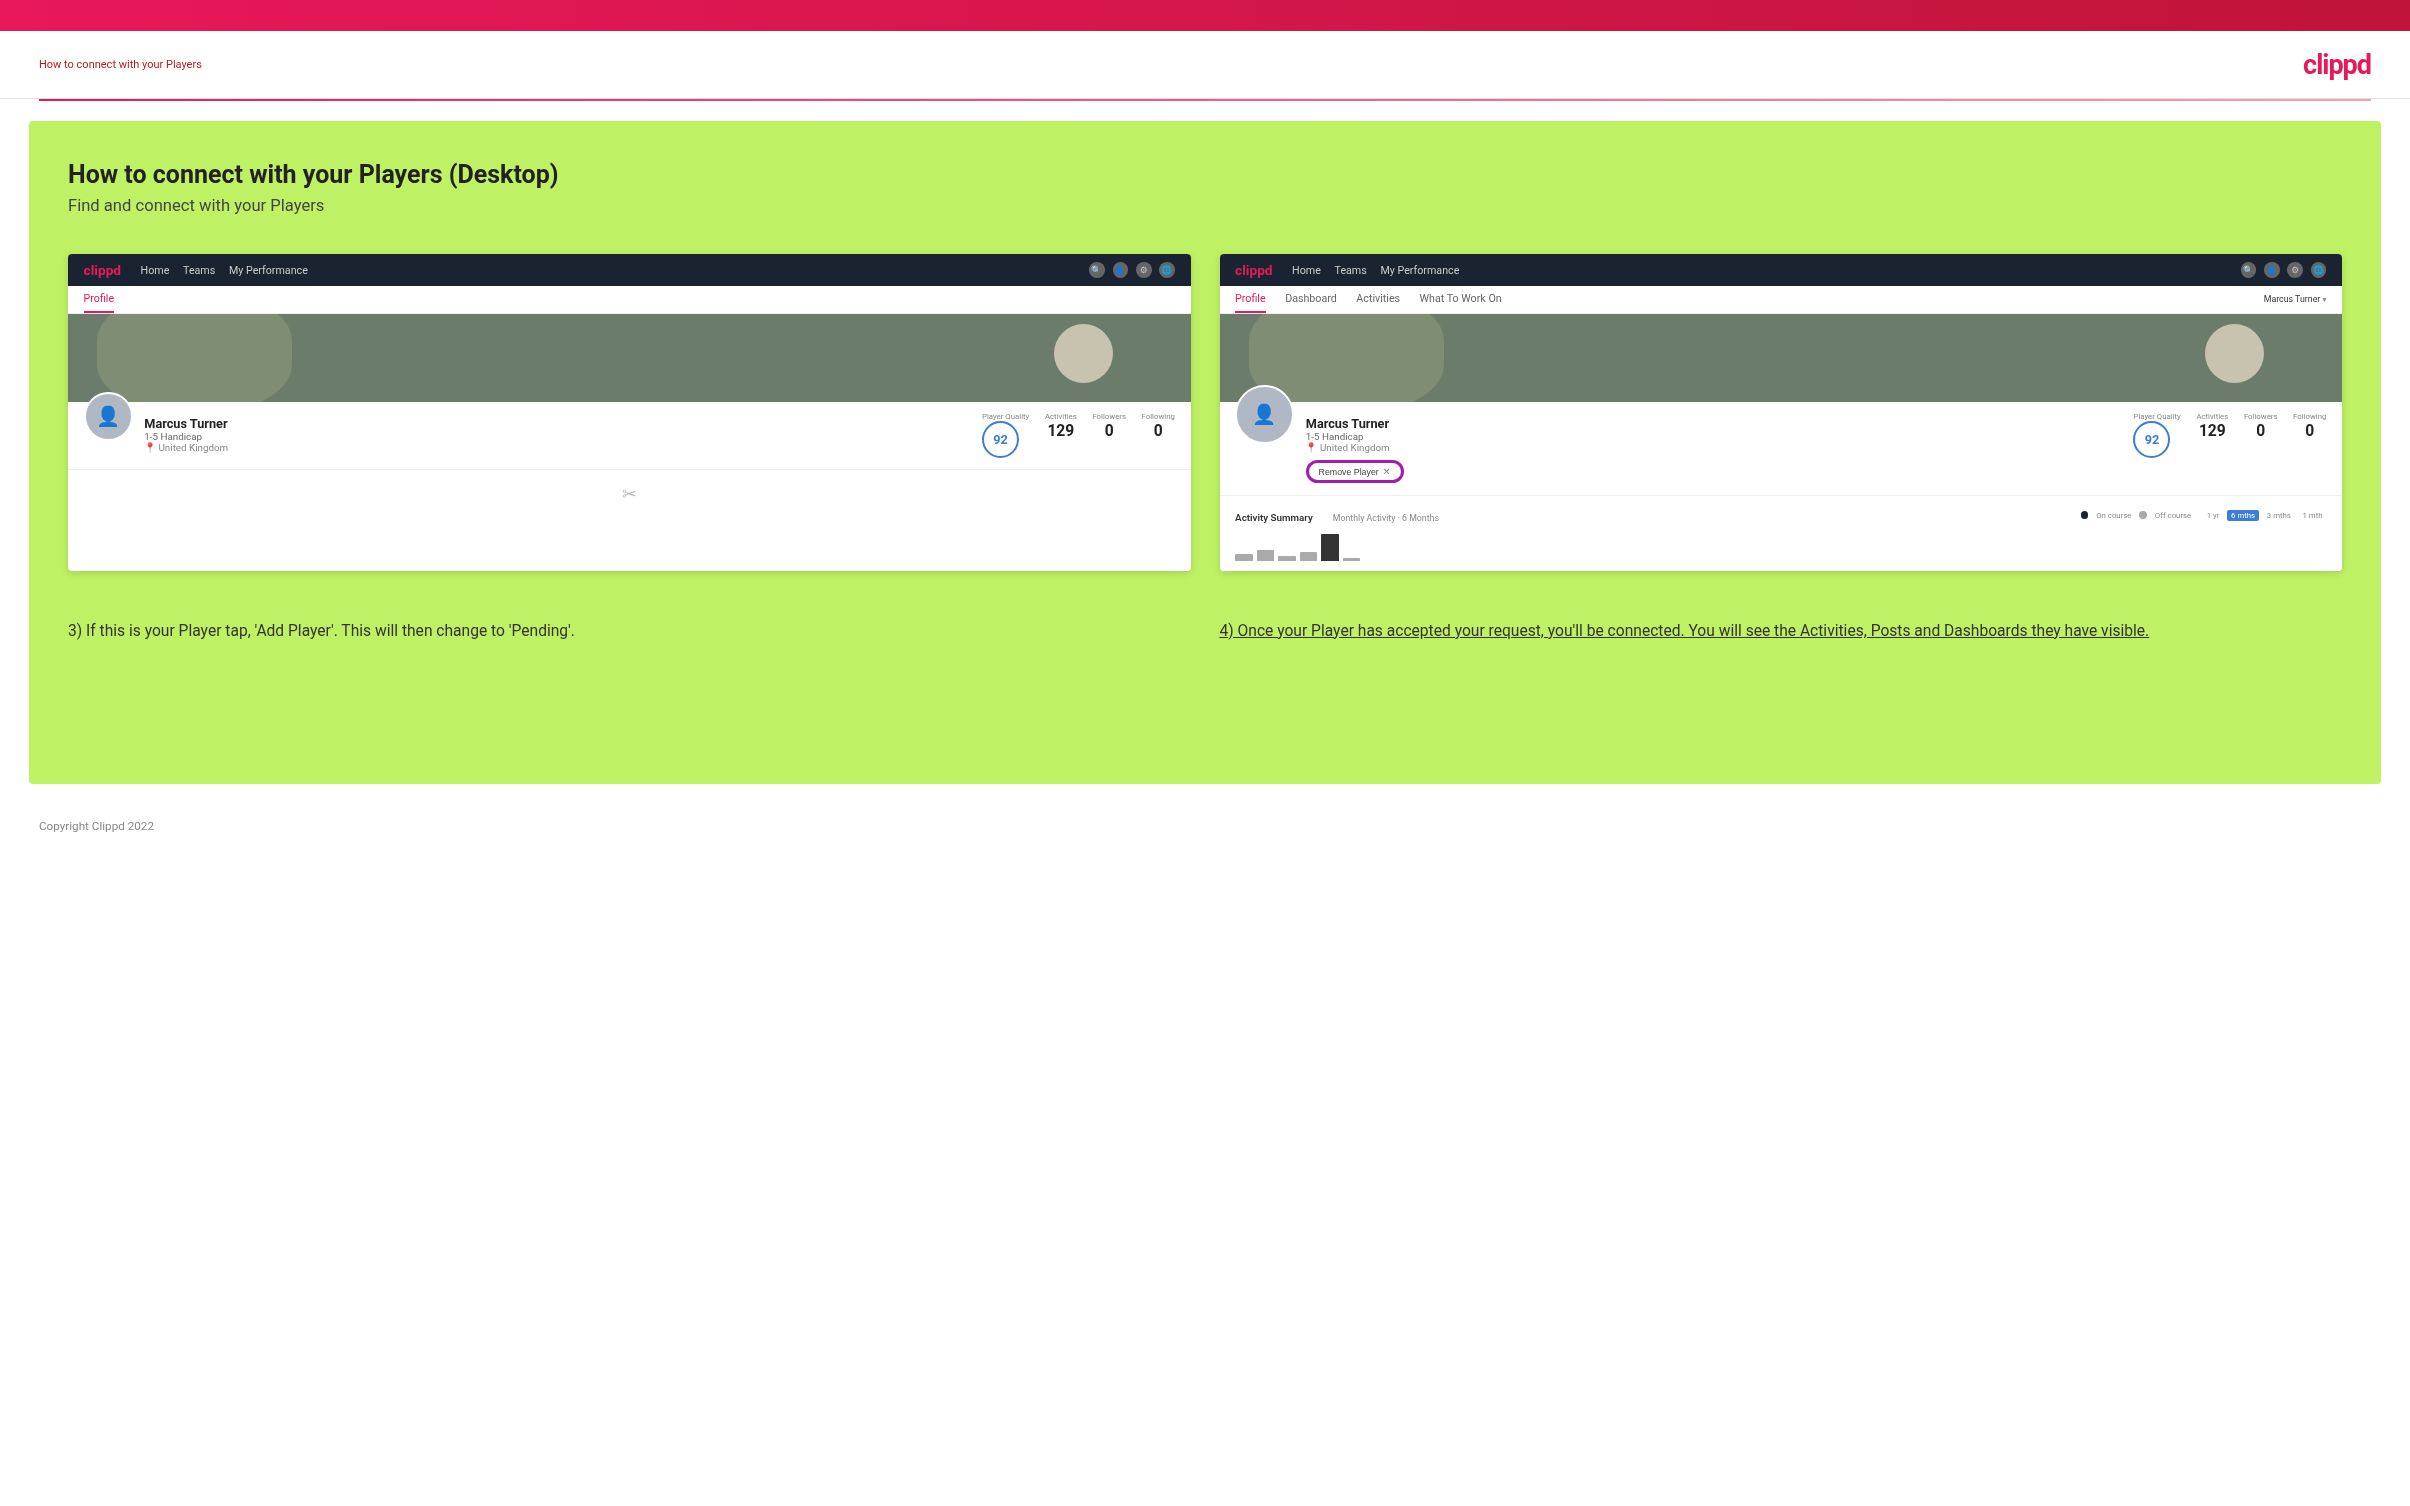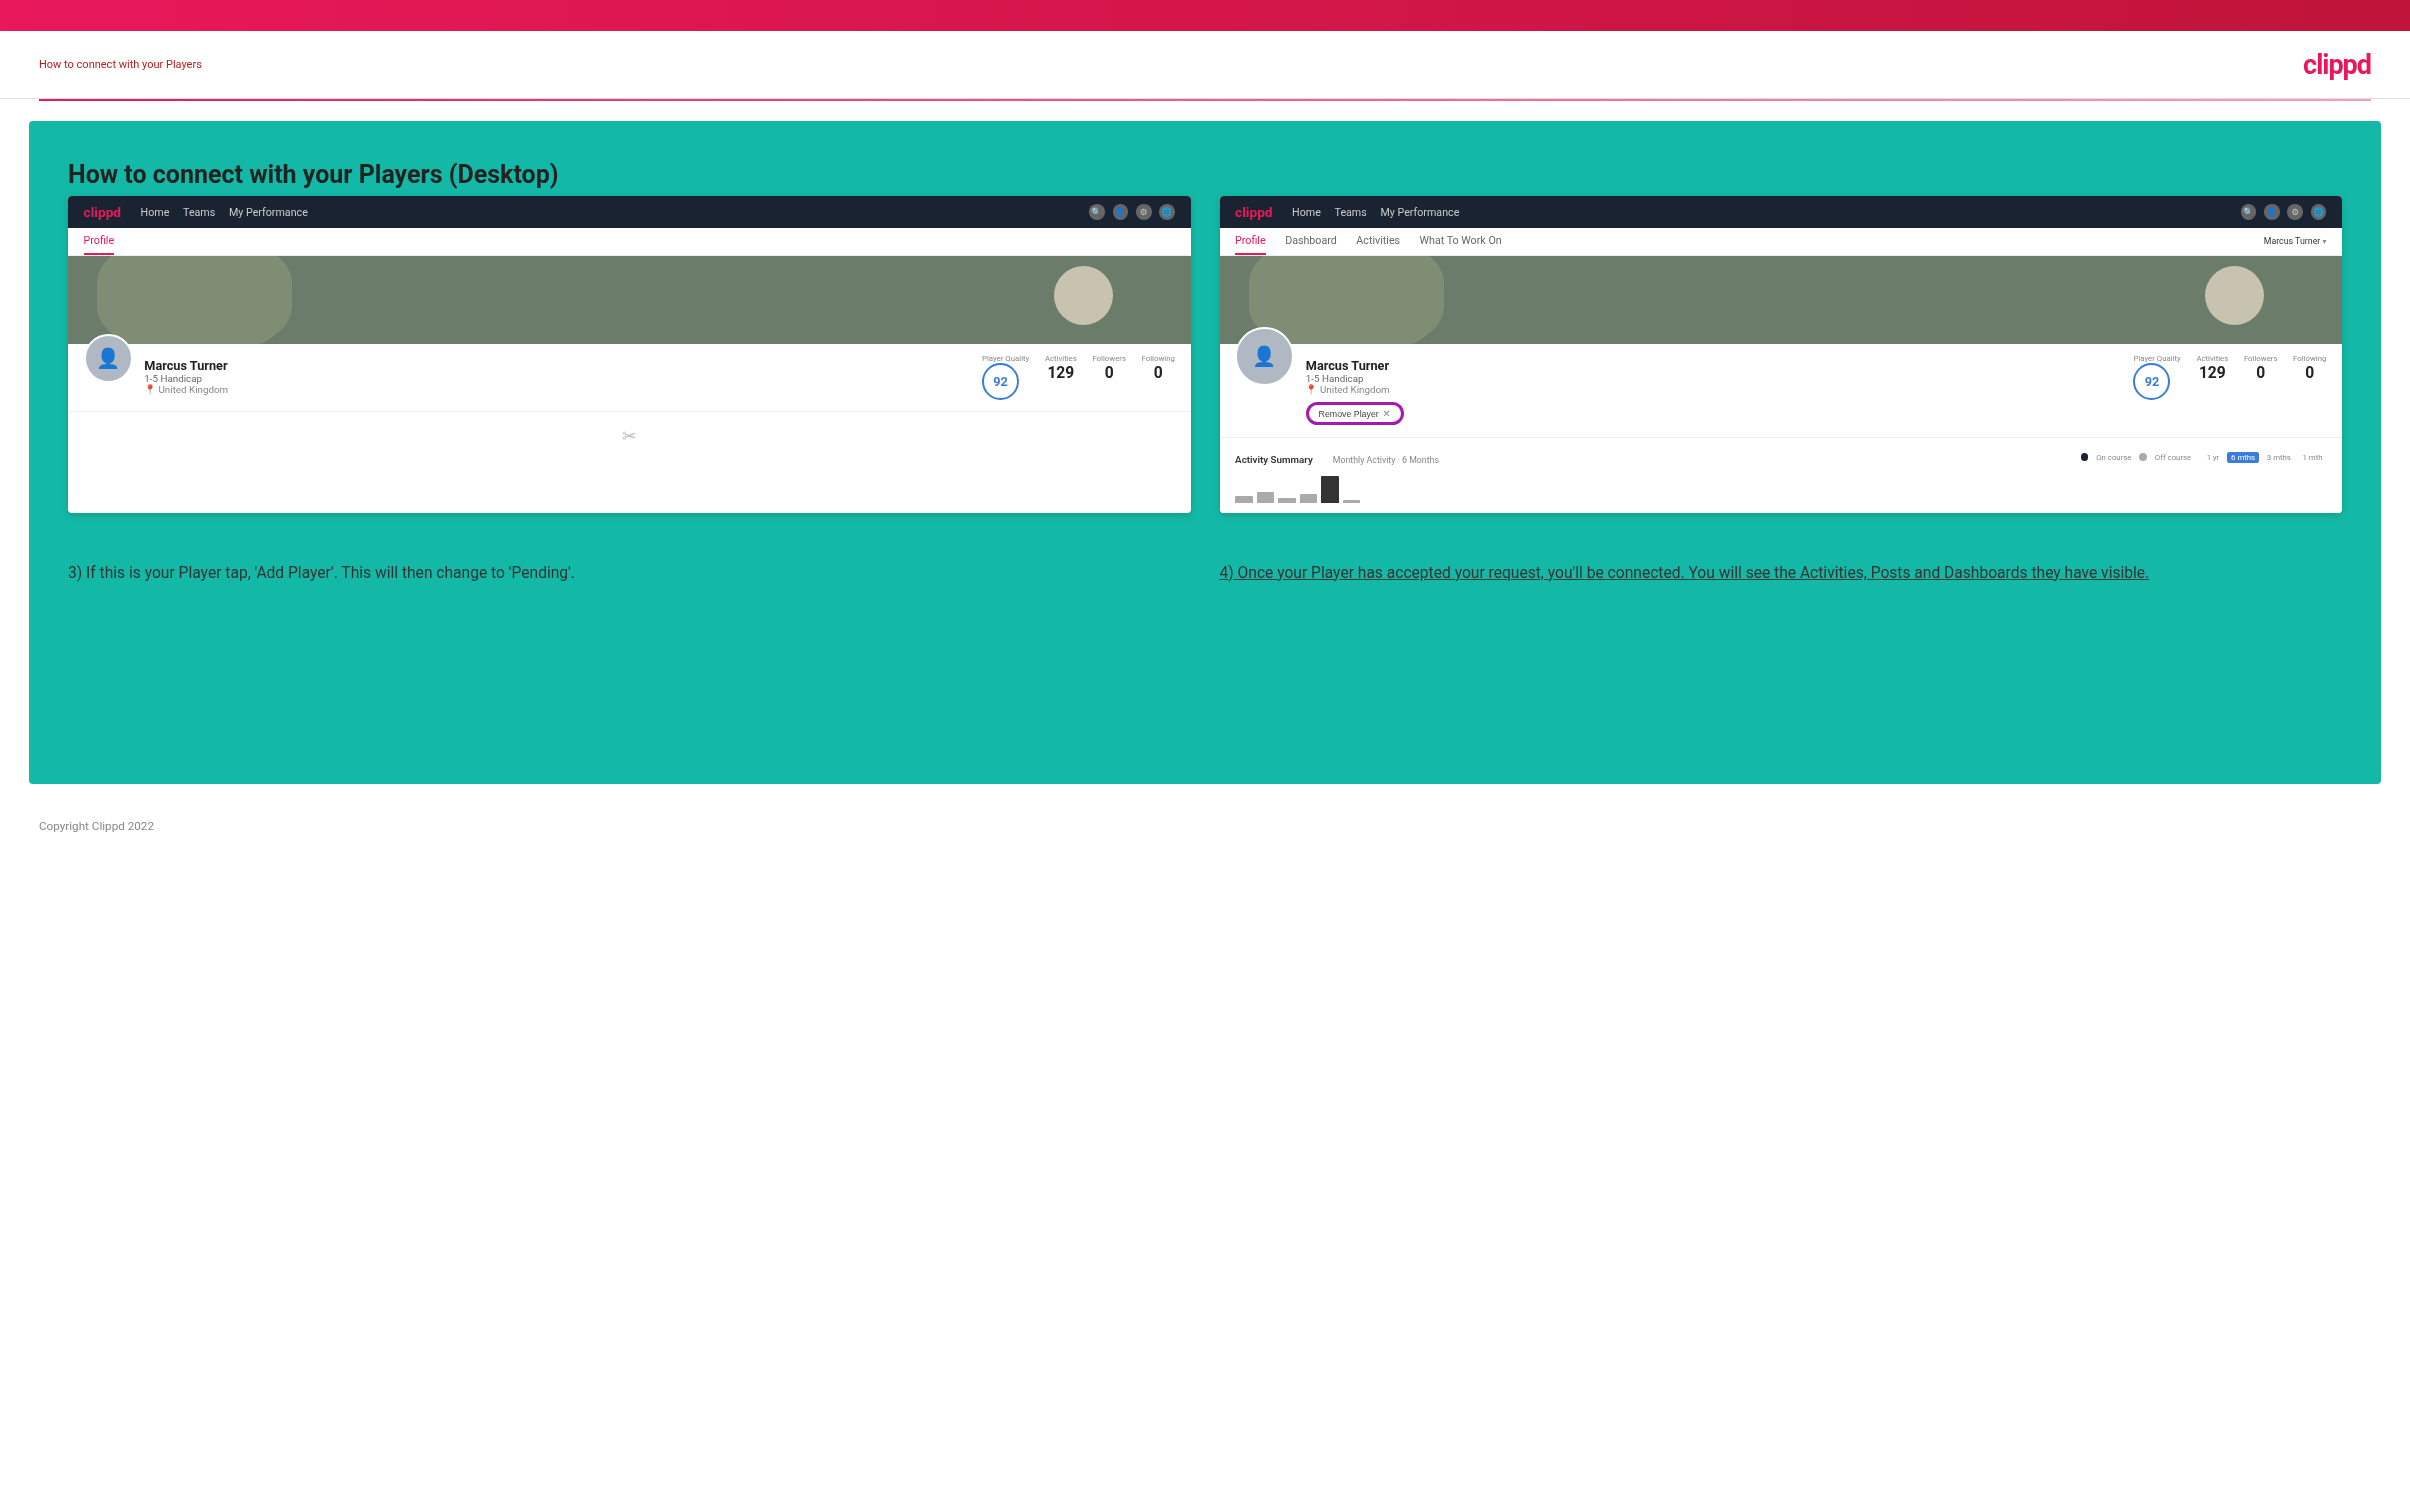--- a/index.html
+++ b/index.html
@@ -28,21 +28,21 @@
       font-weight: 700;
       color: #e8185a;
       letter-spacing: -1px;
     }
     .divider-line {
       height: 2px;
       background: linear-gradient(to right, #e8185a, #f7a0b5);
       margin: 0 39px;
     }
     .main-content {
-      background: #14b8a6;
+      background: #bef264;
       margin: 19.5px 29px;
       padding: 39px;
       border-radius: 3.9px;
       min-height: 663px;
     }
     .main-heading {
       font-size: 25px;
       font-weight: 700;
       color: #222;
       margin-bottom: 7.8px;
@@ -367,20 +367,21 @@
 
 <div class="header">
   <span class="header-title">How to connect with your Players</span>
   <span class="brand-logo">clippd</span>
 </div>
 
 <div class="divider-line"></div>
 
 <div class="main-content">
   <h1 class="main-heading">How to connect with your Players (Desktop)</h1>
+  <p class="main-subheading">Find and connect with your Players</p>
 
   <div class="screenshots-row">
 
     <div class="screenshot-container">
 
       <div class="app-navbar">
         <span class="app-logo">clippd</span>
         <div class="app-nav-links">
           <span class="app-nav-link">Home</span>
           <span class="app-nav-link">Teams</span>

